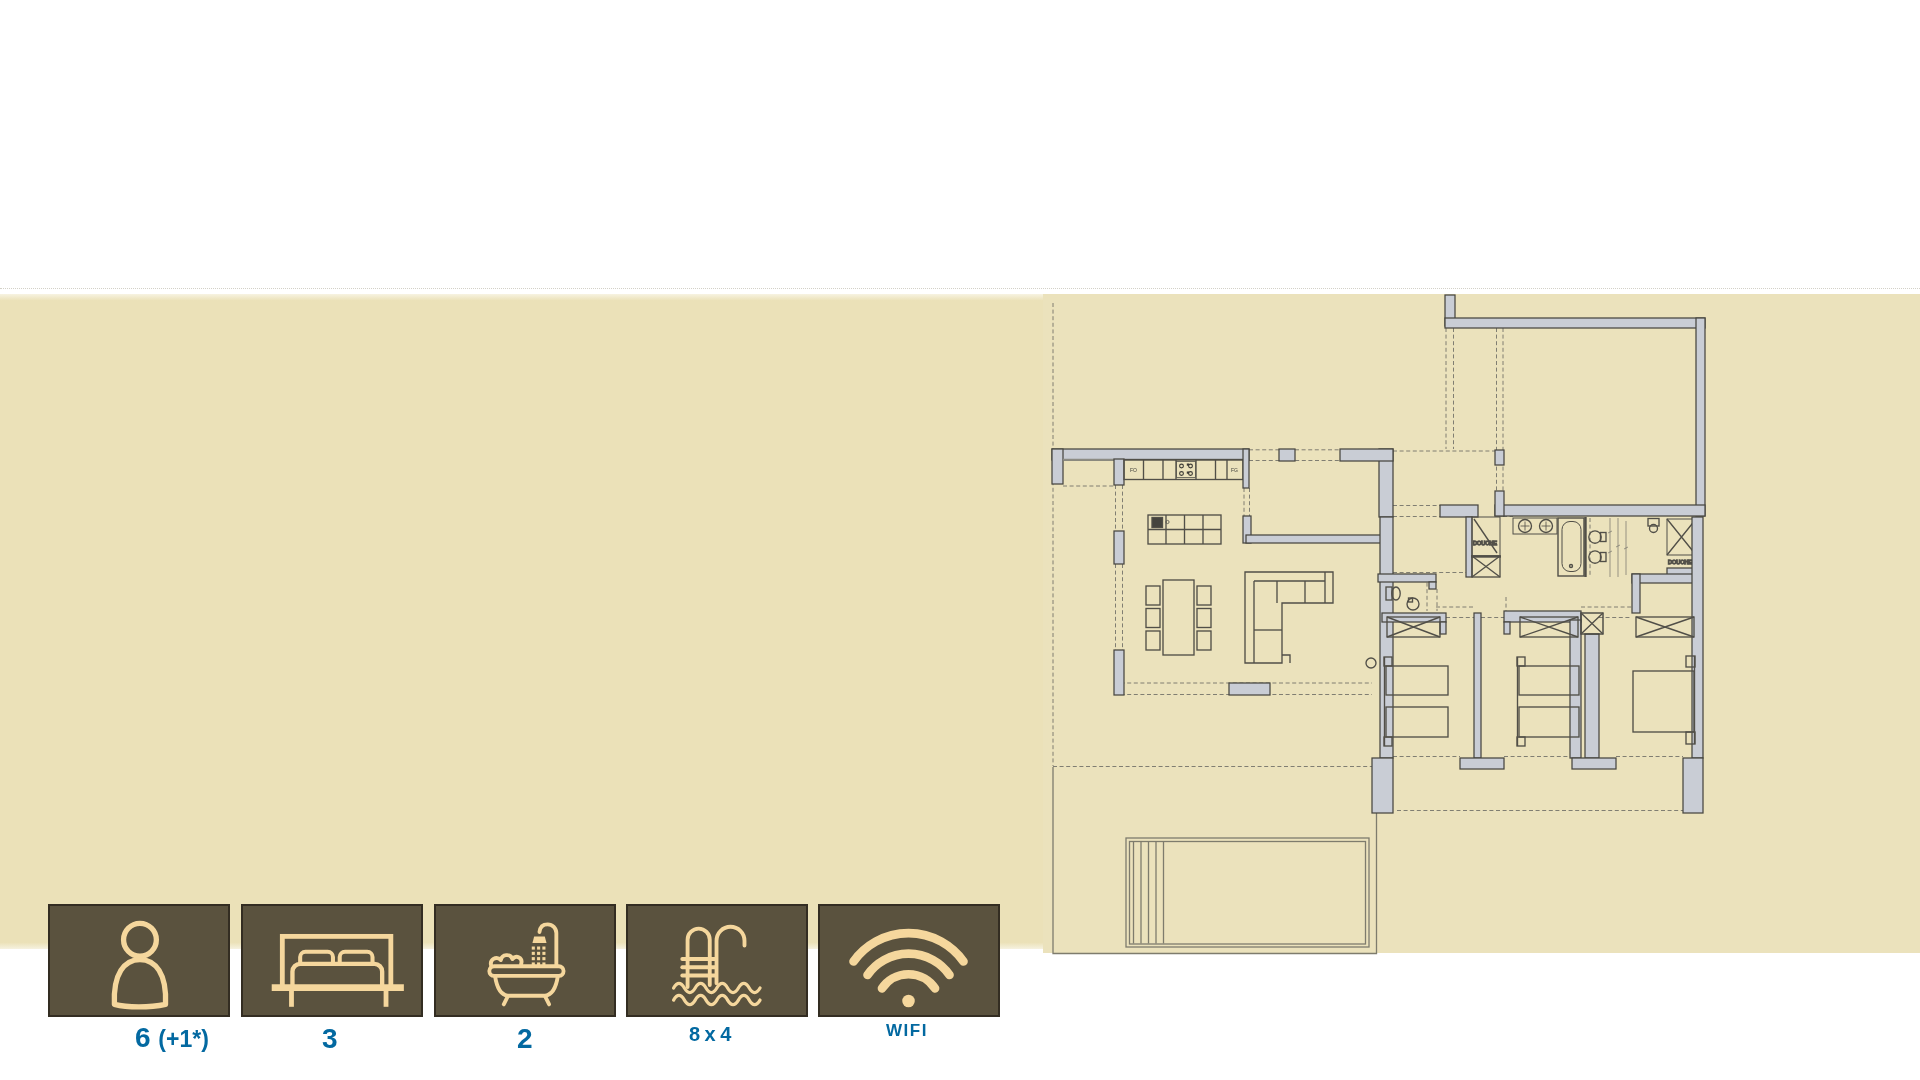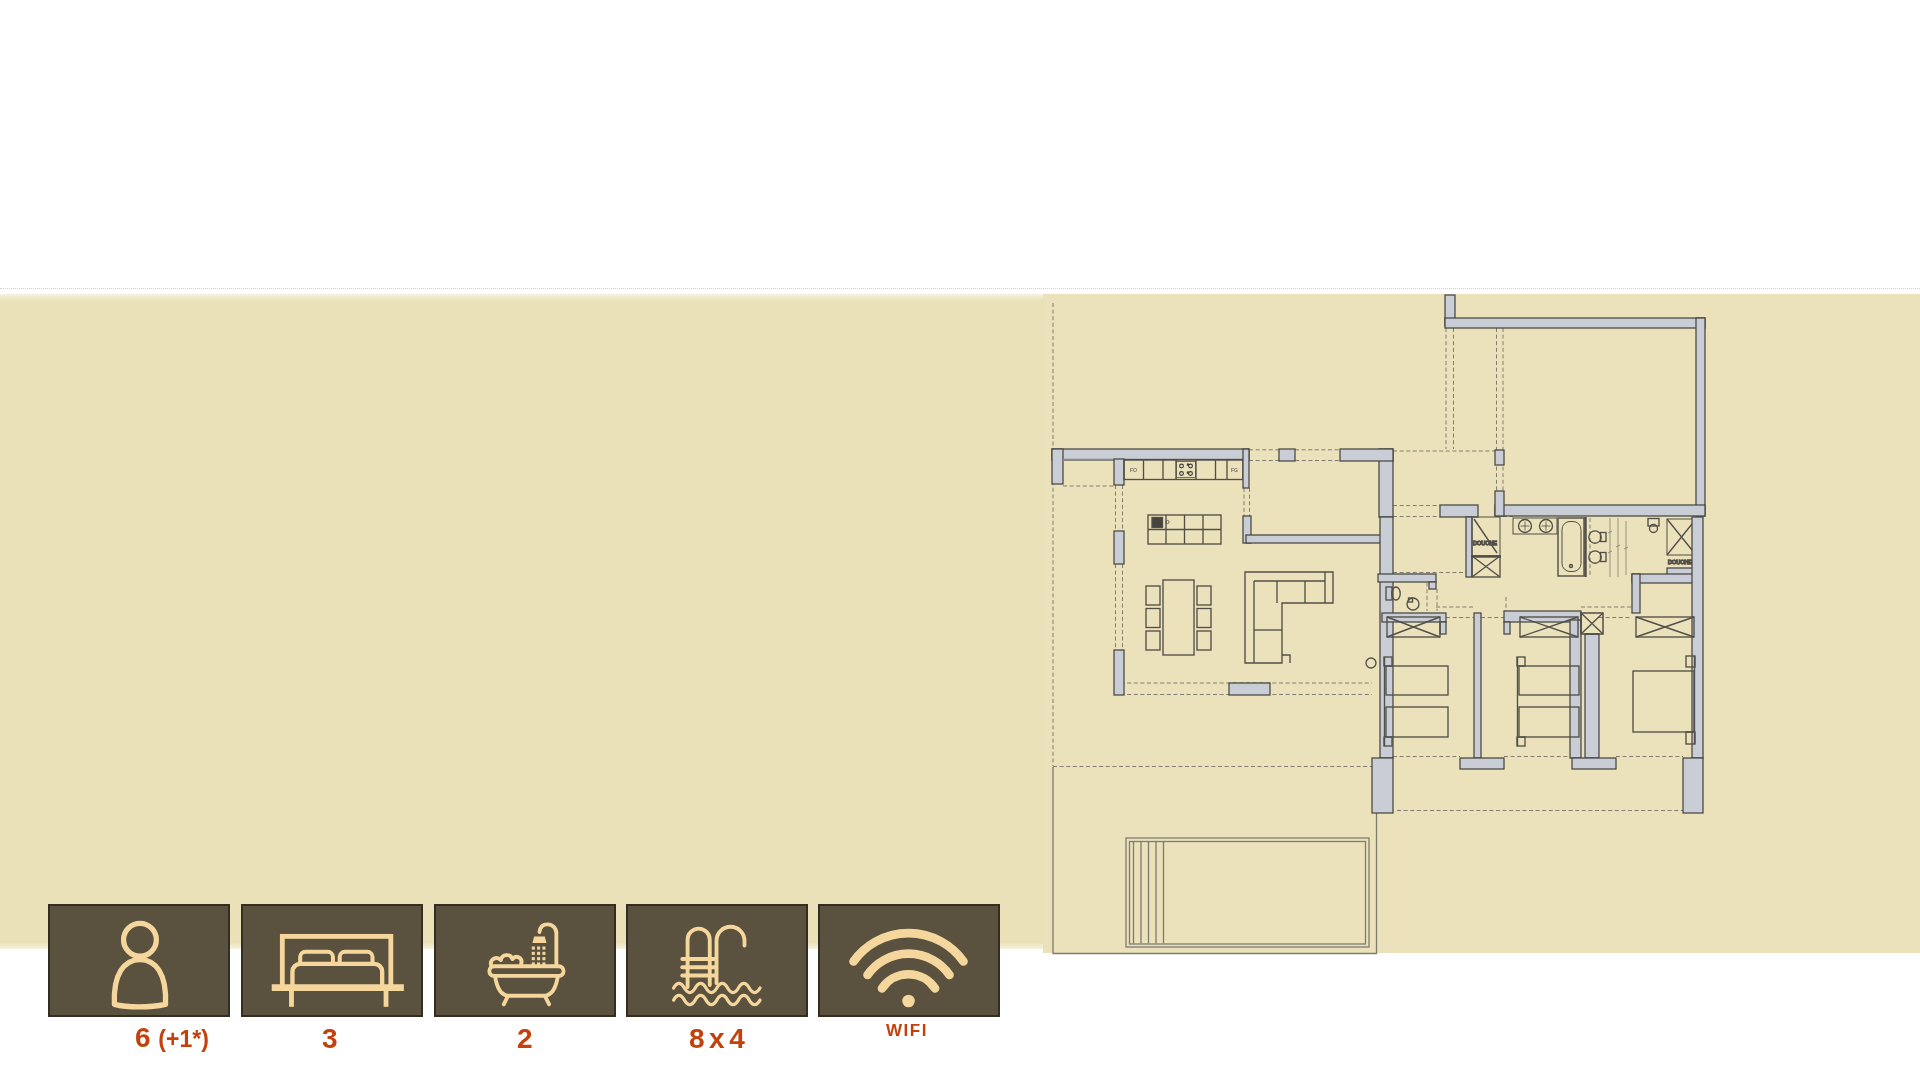--- a/index.html
+++ b/index.html
@@ -4,21 +4,21 @@
 <style>
   html,body{margin:0;padding:0;}
   body{width:1920px;height:1080px;background:#ffffff;font-family:"Liberation Sans",sans-serif;}
   .page{position:relative;width:1920px;height:1080px;overflow:hidden;background:#ffffff;}
   .dotline{position:absolute;left:0;top:288px;width:1920px;height:0;border-top:1px dotted #cfcdc3;opacity:.9;}
   .beige{position:absolute;left:0;top:294px;width:1920px;height:655px;
     background:linear-gradient(180deg,#f7f3e2 0%,#ebe1b8 1%,#ebe1b8 99%,#f6f2e0 100%);}
   .planbg{position:absolute;left:1043px;top:294px;width:877px;height:659px;background:#ebe2bc;}
   .box{position:absolute;top:904px;width:182px;height:113px;background:#5a523e;border:2px solid #332d22;box-sizing:border-box;}
   .box svg{position:absolute;left:0;top:0;width:100%;height:100%;}
-  .lbl{position:absolute;color:#c2410c;font-weight:bold;white-space:nowrap;}
+  .lbl{position:absolute;color:#0369a1;font-weight:bold;white-space:nowrap;}
 </style>
 </head>
 <body>
 <div class="page">
 
   <div class="dotline"></div>
 
   <div class="beige"></div>
 
   <div class="planbg"></div>
@@ -523,16 +523,16 @@
       <circle cx="908.5" cy="1002.5" r="6.5" fill="#f5d79d"></circle>
     </svg>
   </div>
 
   <div class="lbl" style="left:135px;top:1022px;font-size:28px;">6 <span style="font-size:23px;">(+1*)</span></div>
 
   <div class="lbl" style="left:322px;top:1023px;font-size:28px;">3</div>
 
   <div class="lbl" style="left:517px;top:1023px;font-size:28px;">2</div>
 
-  <div class="lbl" style="left:689px;top:1023px;font-size:28px;letter-spacing:4.5px;">8x4</div>
+  <div class="lbl" style="left:689px;top:1023px;font-size:20px;letter-spacing:4.5px;">8x4</div>
 
   <div class="lbl" style="left:886px;top:1021px;font-size:17px;letter-spacing:1.5px;">WIFI</div>
 </div>
 
 </body></html>

